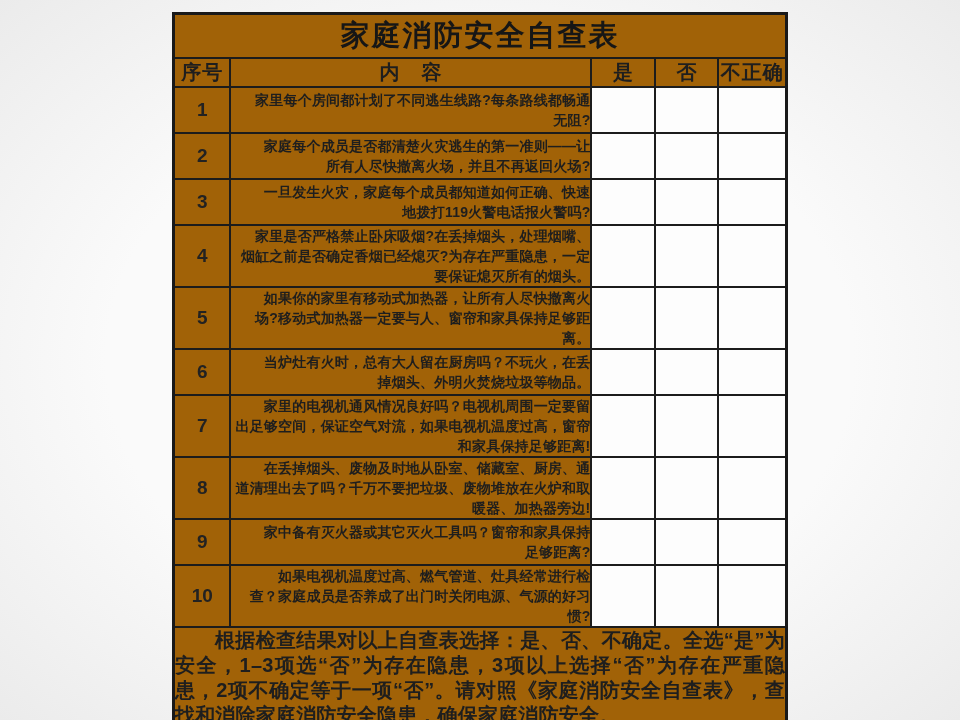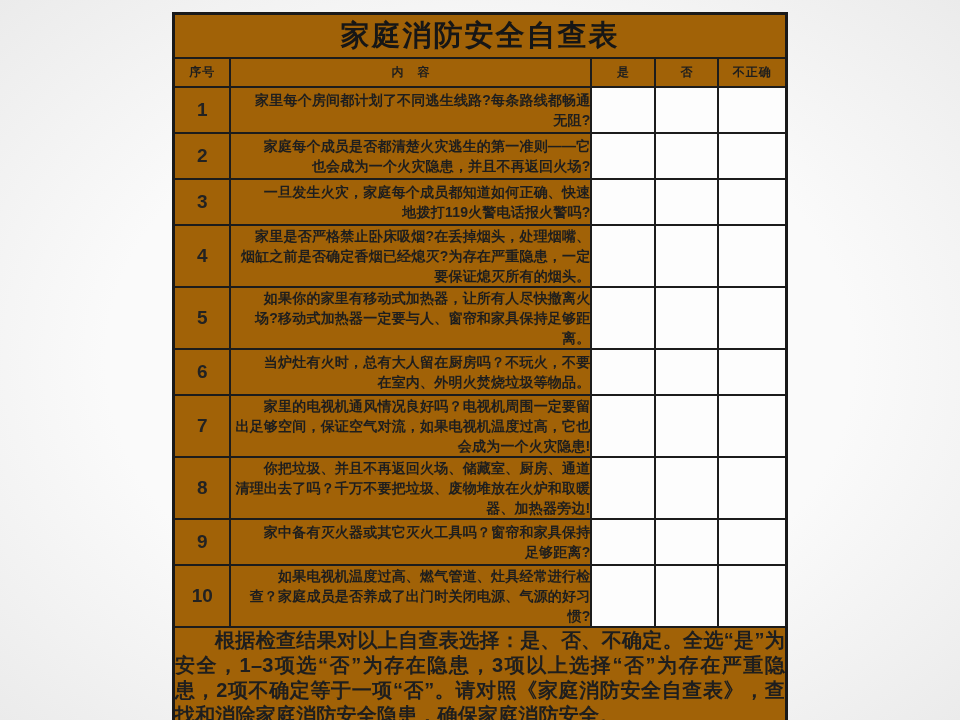--- a/index.html
+++ b/index.html
@@ -35,21 +35,21 @@
   }
   .title-cell {
     height: 42px;
     text-align: center;
     font-size: 29px;
     letter-spacing: 2px;
     color: #161616;
   }
   .header-row th {
     height: 27px;
-    font-size: 12px;
+    font-size: 20px;
     text-align: center;
     letter-spacing: 1px;
   }
   td.num {
     text-align: center;
     font-size: 19px;
     color: #222;
   }
   td.content {
     padding: 2px 6px 2px 5px;
@@ -108,21 +108,21 @@
         <td class="content">
             <p>家里每个房间都计划了不同逃生线路?每条路线都畅通无阻?</p>
           </td>
         <td class="check"></td>
         <td class="check"></td>
         <td class="check"></td>
       </tr>
       <tr class="row-2l">
         <td class="num">2</td>
         <td class="content">
-            <p>家庭每个成员是否都清楚火灾逃生的第一准则——它也会成为一个火灾隐患，并且不再返回火场?</p>
+            <p>家庭每个成员是否都清楚火灾逃生的第一准则——让所有人尽快撤离火场，并且不再返回火场?</p>
           </td>
         <td class="check"></td>
         <td class="check"></td>
         <td class="check"></td>
       </tr>
       <tr class="row-2l">
         <td class="num">3</td>
         <td class="content">
             <p>一旦发生火灾，家庭每个成员都知道如何正确、快速地拨打119火警电话报火警吗?</p>
           </td>
@@ -144,39 +144,39 @@
         <td class="content">
             <p>如果你的家里有移动式加热器，让所有人尽快撤离火场?移动式加热器一定要与人、窗帘和家具保持足够距离。</p>
           </td>
         <td class="check"></td>
         <td class="check"></td>
         <td class="check"></td>
       </tr>
       <tr class="row-2l">
         <td class="num">6</td>
         <td class="content">
-            <p>当炉灶有火时，总有大人留在厨房吗？不玩火，不要在室内、外明火焚烧垃圾等物品。</p>
+            <p>当炉灶有火时，总有大人留在厨房吗？不玩火，在丢掉烟头、外明火焚烧垃圾等物品。</p>
           </td>
         <td class="check"></td>
         <td class="check"></td>
         <td class="check"></td>
       </tr>
       <tr class="row-3l">
         <td class="num">7</td>
         <td class="content">
-            <p>家里的电视机通风情况良好吗？电视机周围一定要留出足够空间，保证空气对流，如果电视机温度过高，它也会成为一个火灾隐患!</p>
+            <p>家里的电视机通风情况良好吗？电视机周围一定要留出足够空间，保证空气对流，如果电视机温度过高，窗帘和家具保持足够距离!</p>
           </td>
         <td class="check"></td>
         <td class="check"></td>
         <td class="check"></td>
       </tr>
       <tr class="row-3l">
         <td class="num">8</td>
         <td class="content">
-            <p>你把垃圾、并且不再返回火场、储藏室、厨房、通道清理出去了吗？千万不要把垃圾、废物堆放在火炉和取暖器、加热器旁边!</p>
+            <p>在丢掉烟头、废物及时地从卧室、储藏室、厨房、通道清理出去了吗？千万不要把垃圾、废物堆放在火炉和取暖器、加热器旁边!</p>
           </td>
         <td class="check"></td>
         <td class="check"></td>
         <td class="check"></td>
       </tr>
       <tr class="row-2l">
         <td class="num">9</td>
         <td class="content">
             <p>家中备有灭火器或其它灭火工具吗？窗帘和家具保持足够距离?</p>
           </td>

